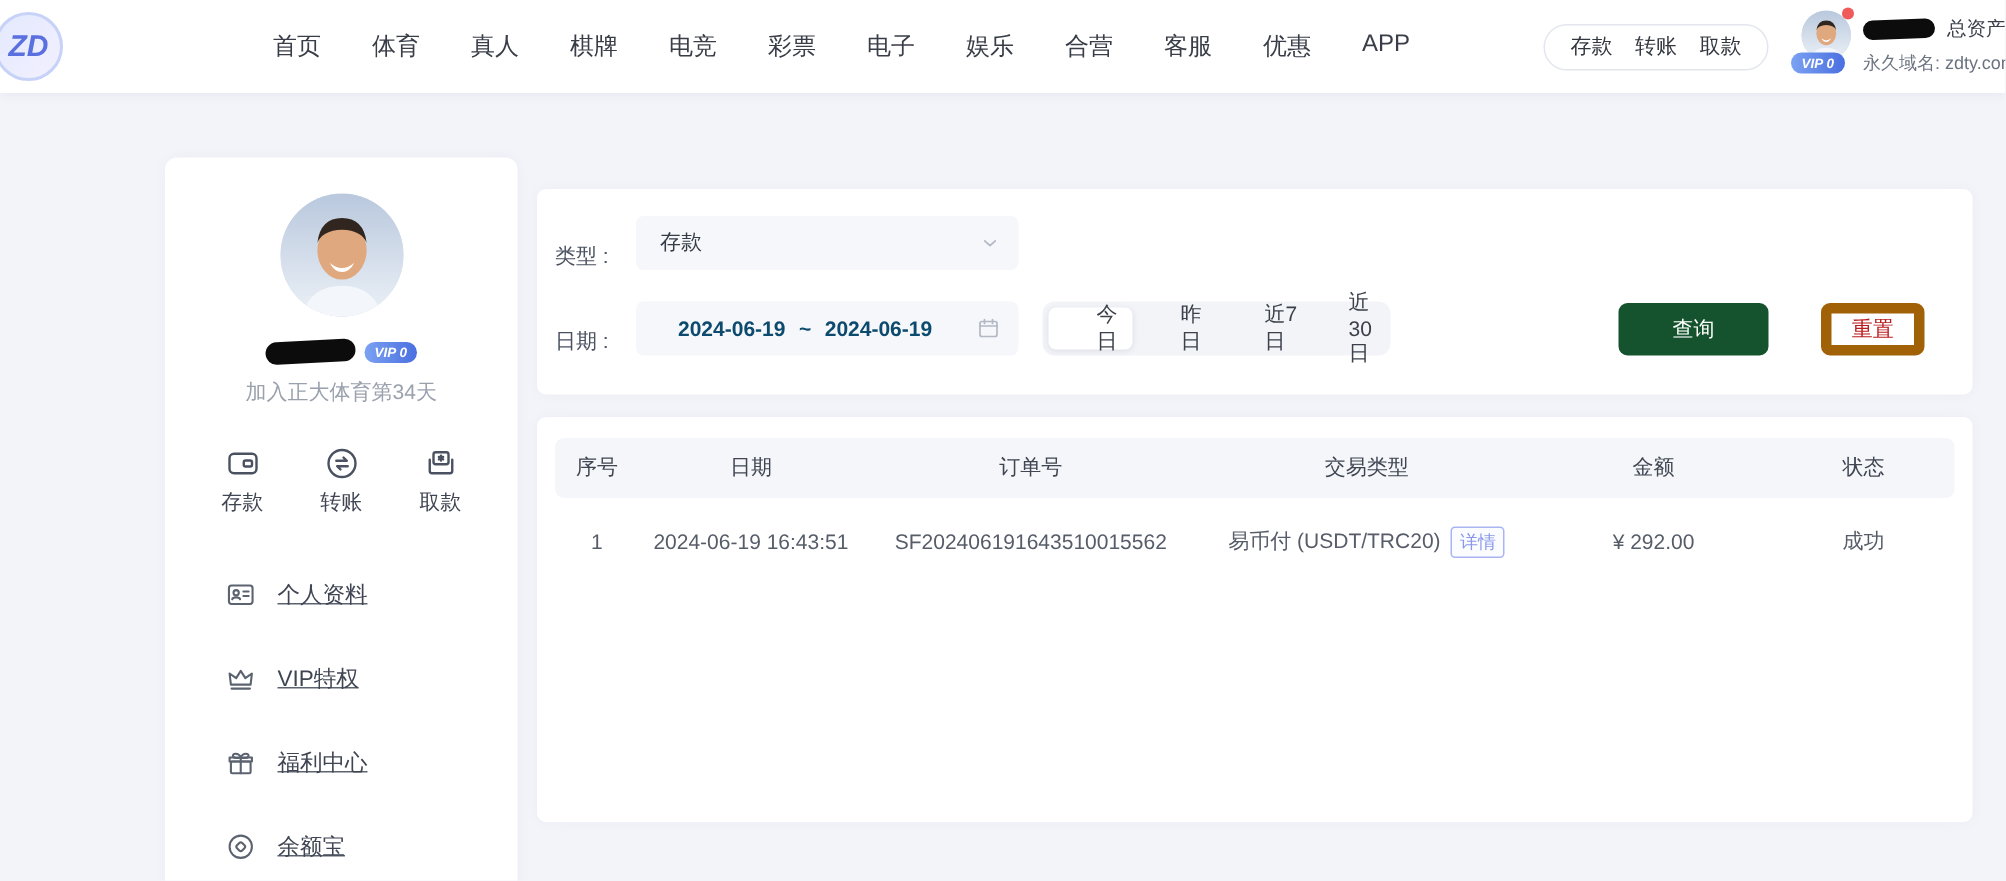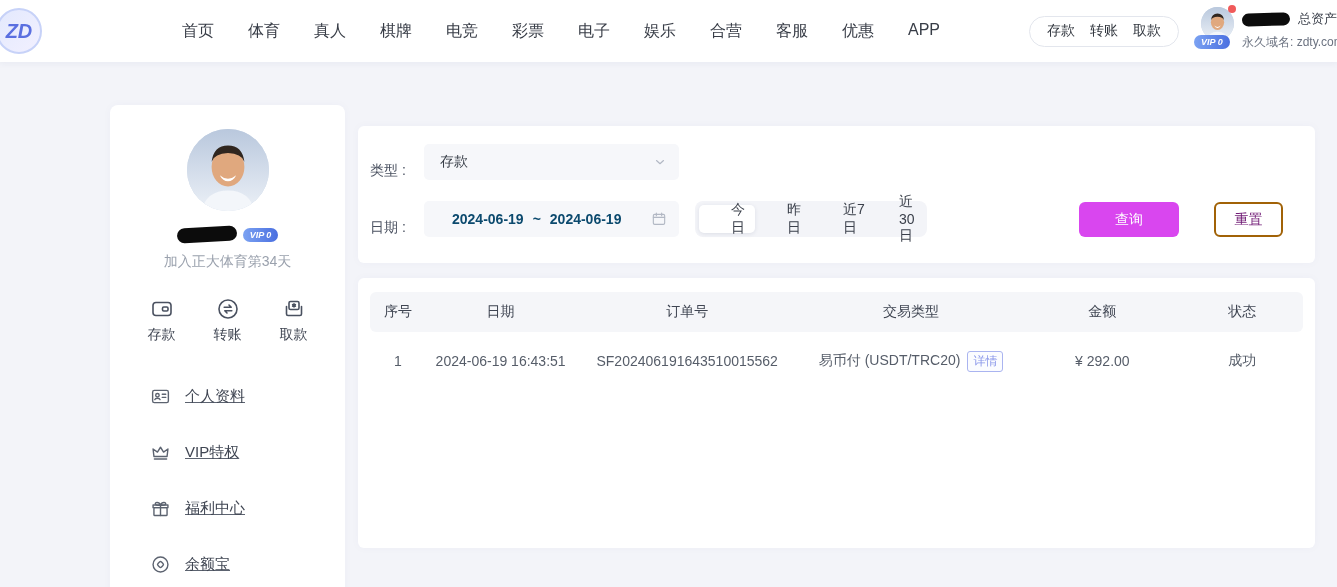--- a/index.html
+++ b/index.html
@@ -101,27 +101,27 @@
     display:flex; align-items:center; margin-left:16px; background:#f3f4f8;
     border-radius:8px; padding:4px; height:36px;
   }
   .range-tab {
     width:56px; height:28px; display:flex; align-items:center; justify-content:center;
     font-size:14px; color:#3b404b; cursor:pointer; border-radius:5px;padding-left:32px;
   }
   .range-tab.active { background:#fff; box-shadow:0 1px 4px rgba(30,40,80,.10); }
 
   .btn-query {
-    margin-left:auto; width:100px; height:35px; background:#d946ef; border:none;
+    margin-left:auto; width:100px; height:35px; background:#14532d; border:none;
     border-radius:6px; color:#fff; font-size:14px; cursor:pointer;
     font-family:inherit;
   }
   .btn-reset {
     margin-left:35px; margin-right:20px; width:69px; height:35px; background:#fff;
-    border:2px solid #a16207; border-radius:6px; color:#701a75; font-size:14px;
+    border:7px solid #a16207; border-radius:6px; color:#b91c1c; font-size:14px;
     cursor:pointer; font-family:inherit;
   }
 
   .table-card { margin-top:15px; height:270px; padding:14px 12px; }
   .tbl-grid { display:grid; grid-template-columns:6% 16% 24% 24% 17% 13%; align-items:center; }
   .tbl-head { height:40px; background:#f5f6f9; border-radius:6px; }
   .tbl-head .cell { font-size:14px; color:#3f4552; text-align:center; }
   .tbl-row { height:58px; }
   .tbl-row .cell { font-size:14px; color:#565d69; text-align:center; }
   .cell-type { display:flex; align-items:center; justify-content:center; gap:7px; color:#3f4552; }

